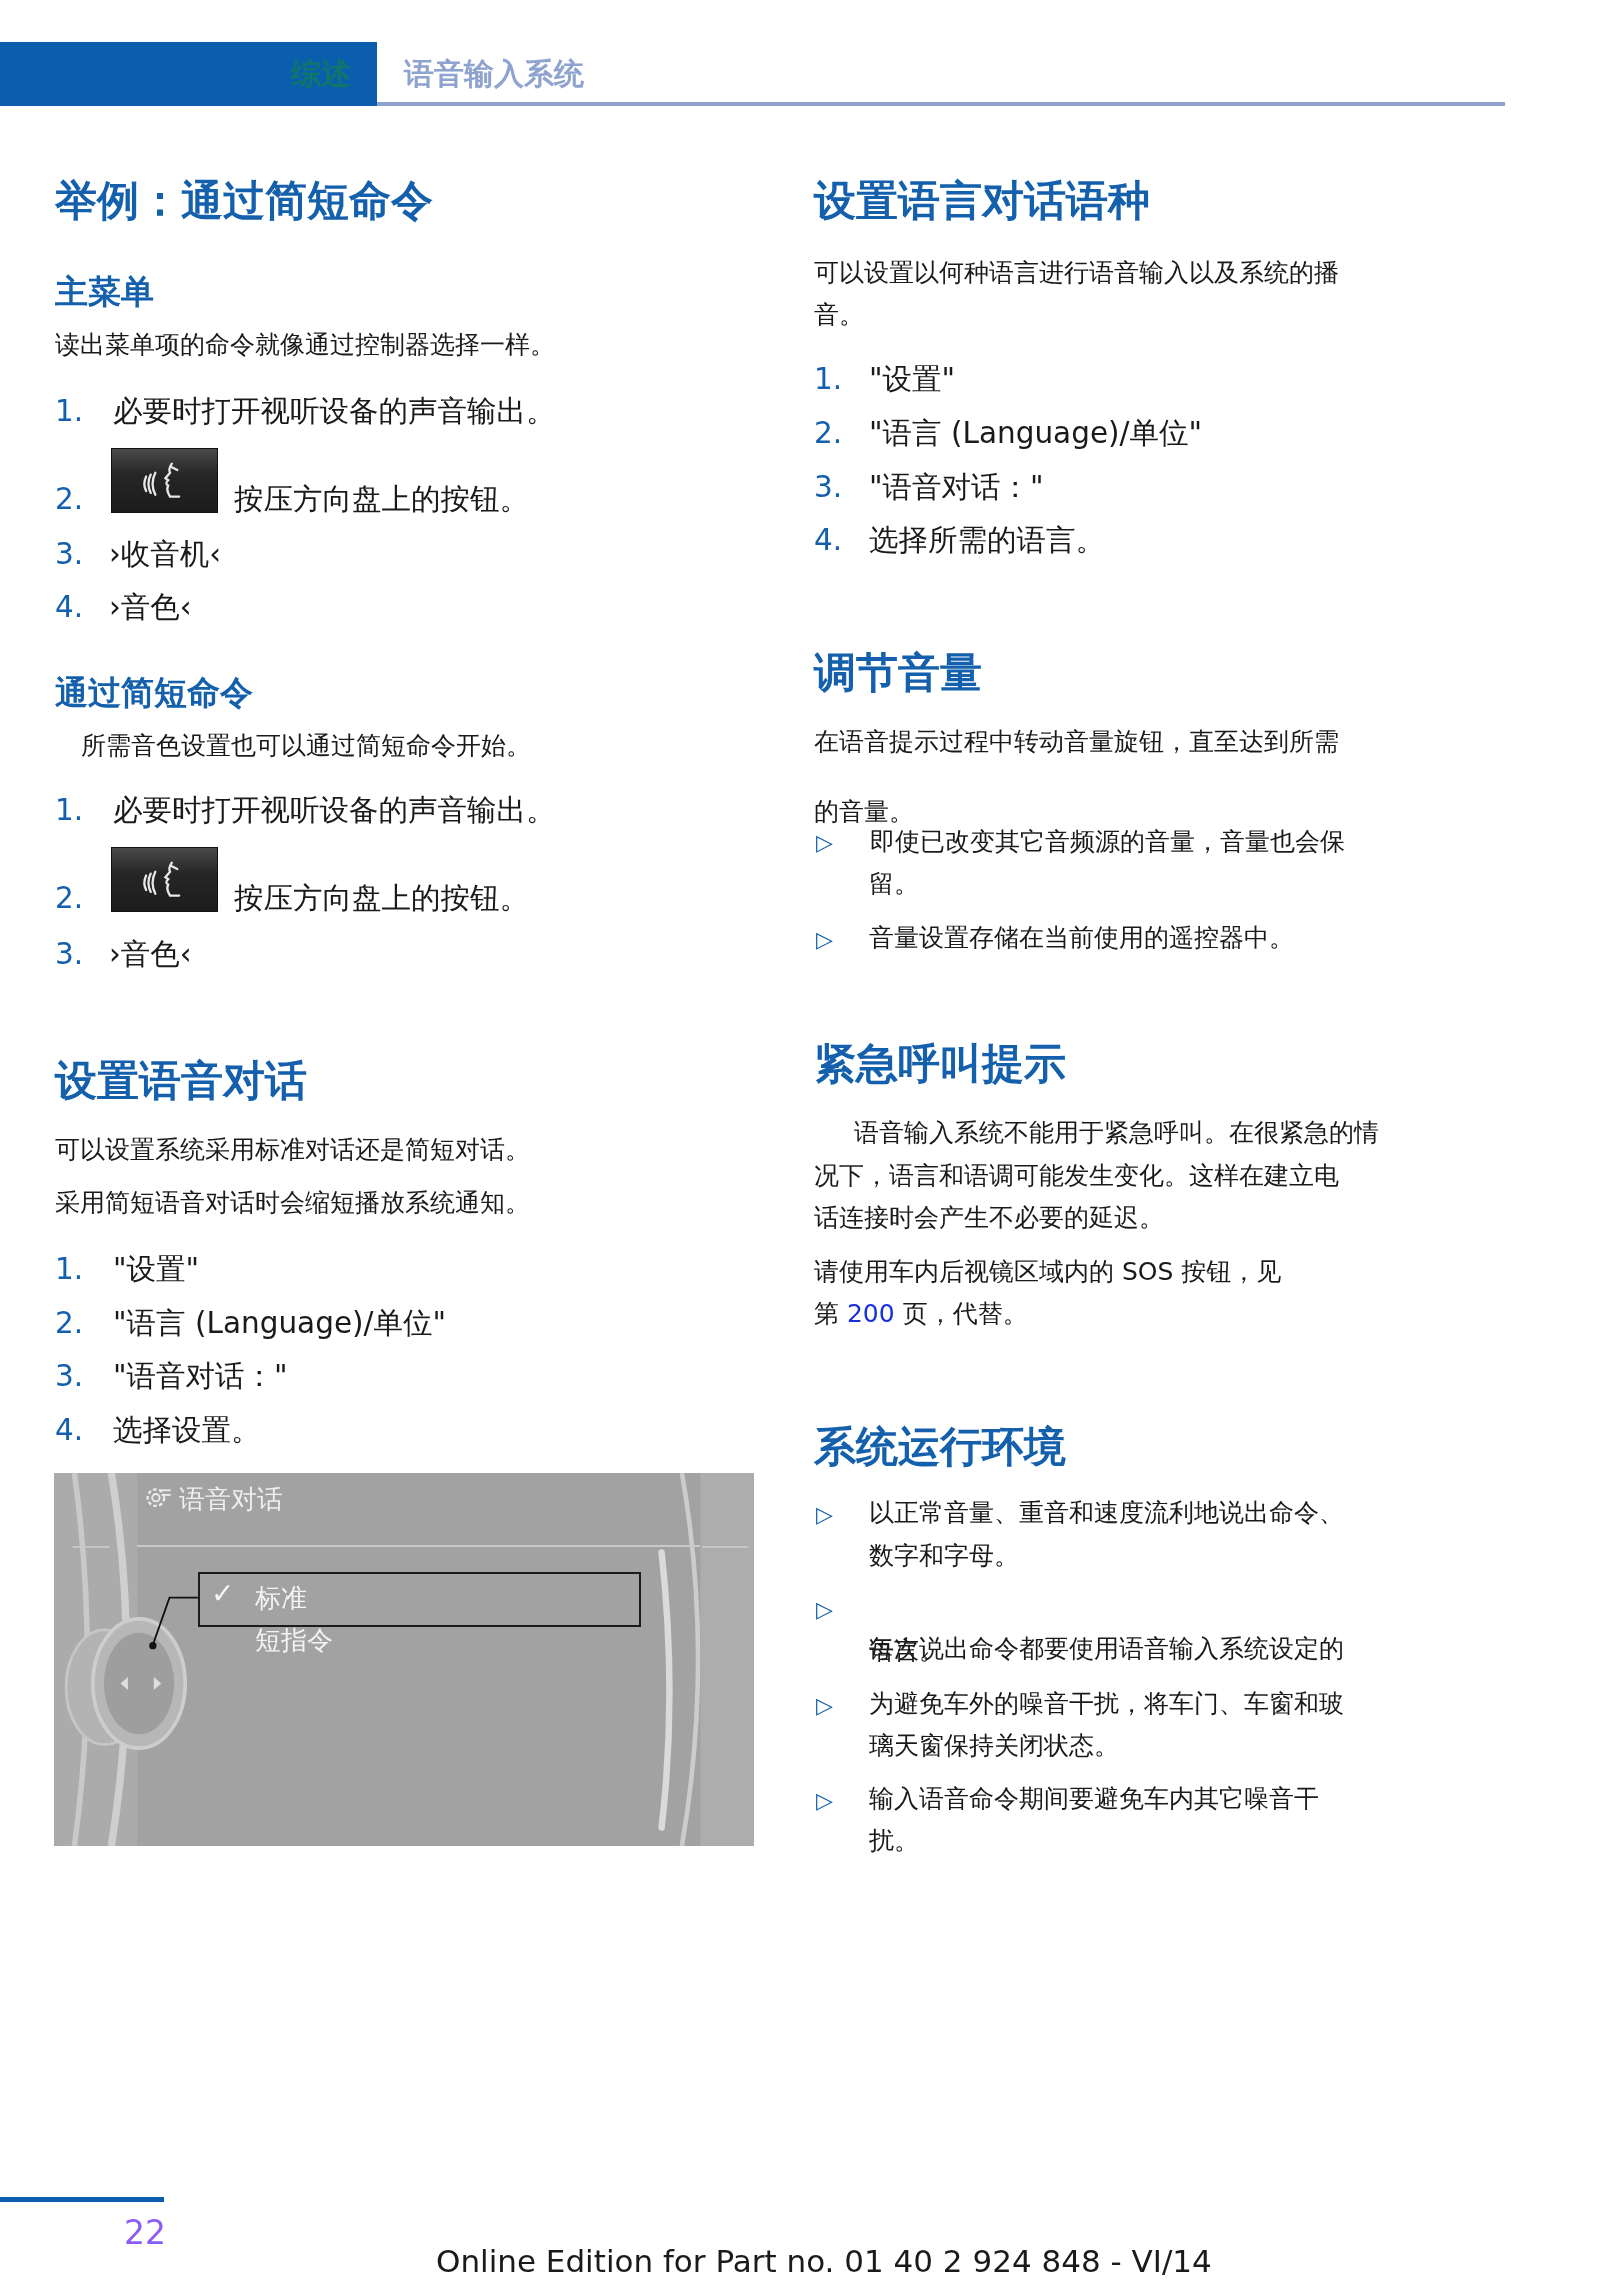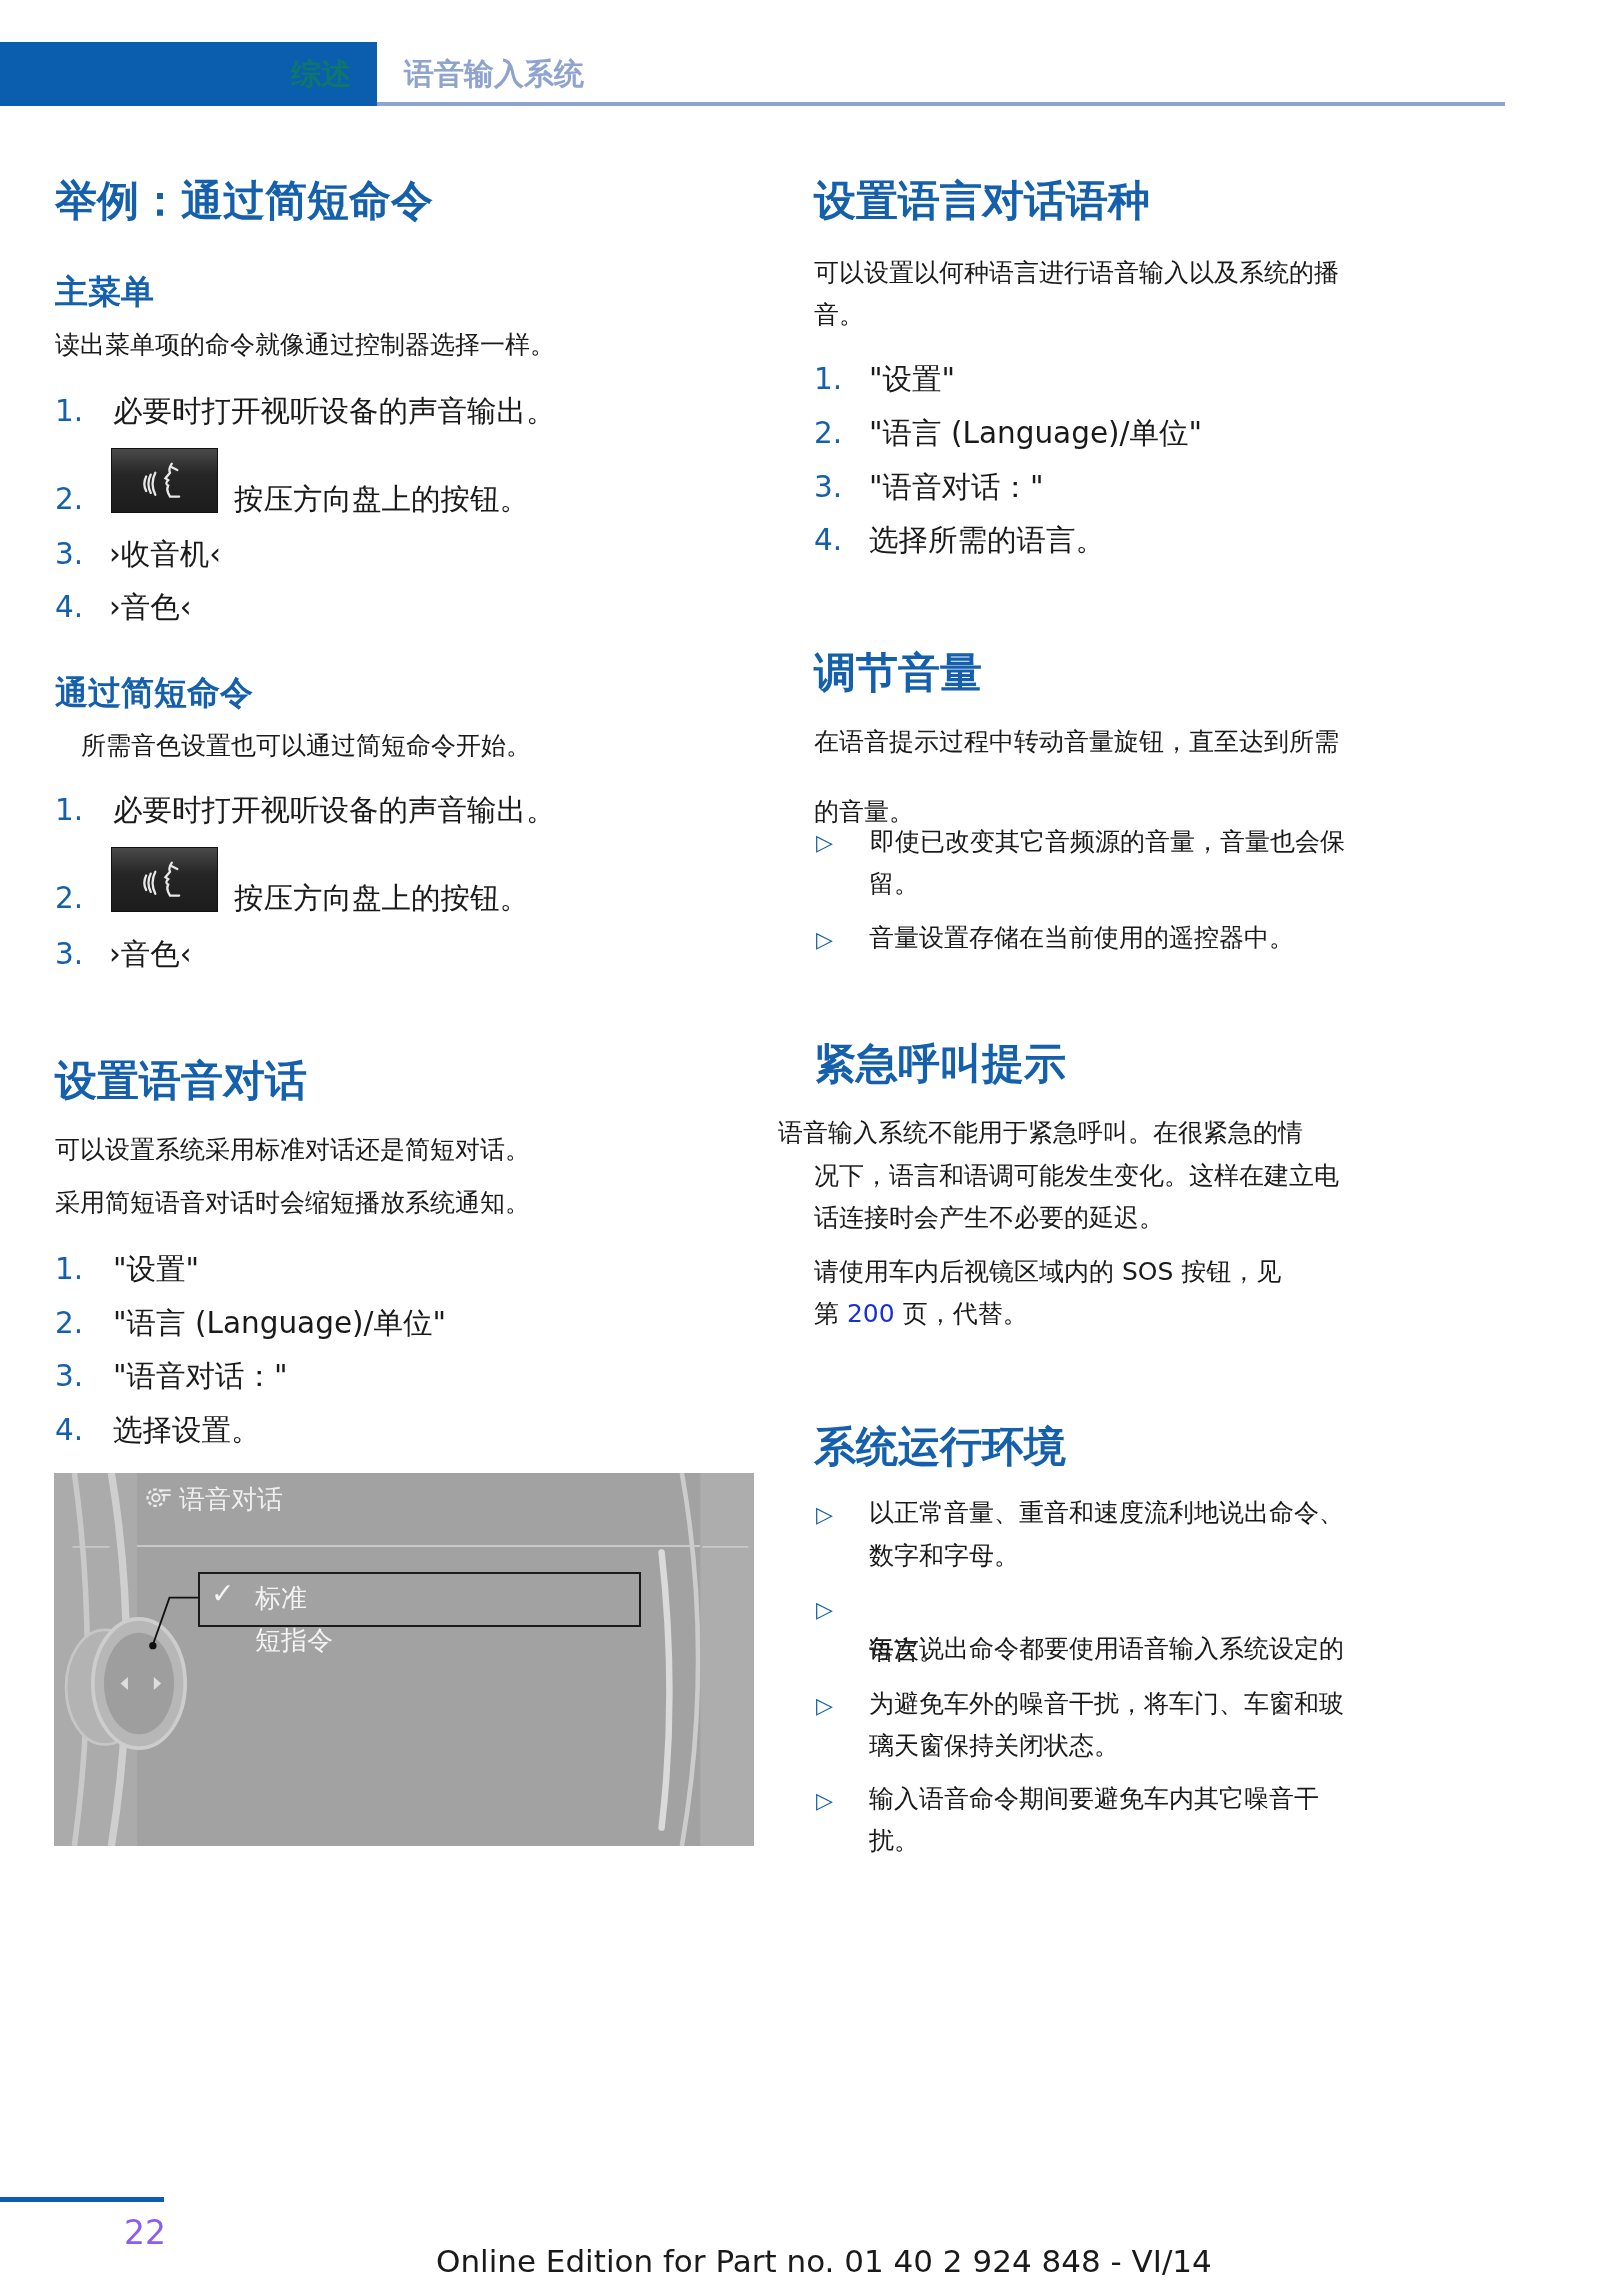--- a/index.html
+++ b/index.html
@@ -166,21 +166,21 @@
 <div class="abs p" style="left:814px; top:720px;">在语音提示过程中转动音量旋钮，直至达到所需</div>
 <div class="abs p" style="left:814px; top:762px;margin-top:28px;">的音量。</div>
 
 <div class="abs tri" style="left:816px; top:832px;">▷</div>
 <div class="abs p" style="left:870px; top:820px;">即使已改变其它音频源的音量，音量也会保</div>
 <div class="abs p" style="left:869px; top:862px;">留。</div>
 <div class="abs tri" style="left:816px; top:929px;">▷</div>
 <div class="abs p" style="left:869px; top:916px;">音量设置存储在当前使用的遥控器中。</div>
 
 <div class="abs h1" style="left:814px; top:1043px;">紧急呼叫提示</div>
-<div class="abs p" style="left:778px; top:1111px;">语音输入系统不能用于紧急呼叫。在很紧急的情</div>
+<div class="abs p" style="left:854px; top:1111px;">语音输入系统不能用于紧急呼叫。在很紧急的情</div>
 <div class="abs p" style="left:814px; top:1154px;">况下，语言和语调可能发生变化。这样在建立电</div>
 <div class="abs p" style="left:814px; top:1196px;">话连接时会产生不必要的延迟。</div>
 <div class="abs p" style="left:814px; top:1250px;">请使用车内后视镜区域内的 SOS 按钮，见</div>
 <div class="abs p" style="left:814px; top:1292px;">
   <span>第</span>
   <span class="link">200</span>
   <span>页，代替。</span>
 </div>
 
 <div class="abs h1" style="left:814px; top:1426px;">系统运行环境</div>

